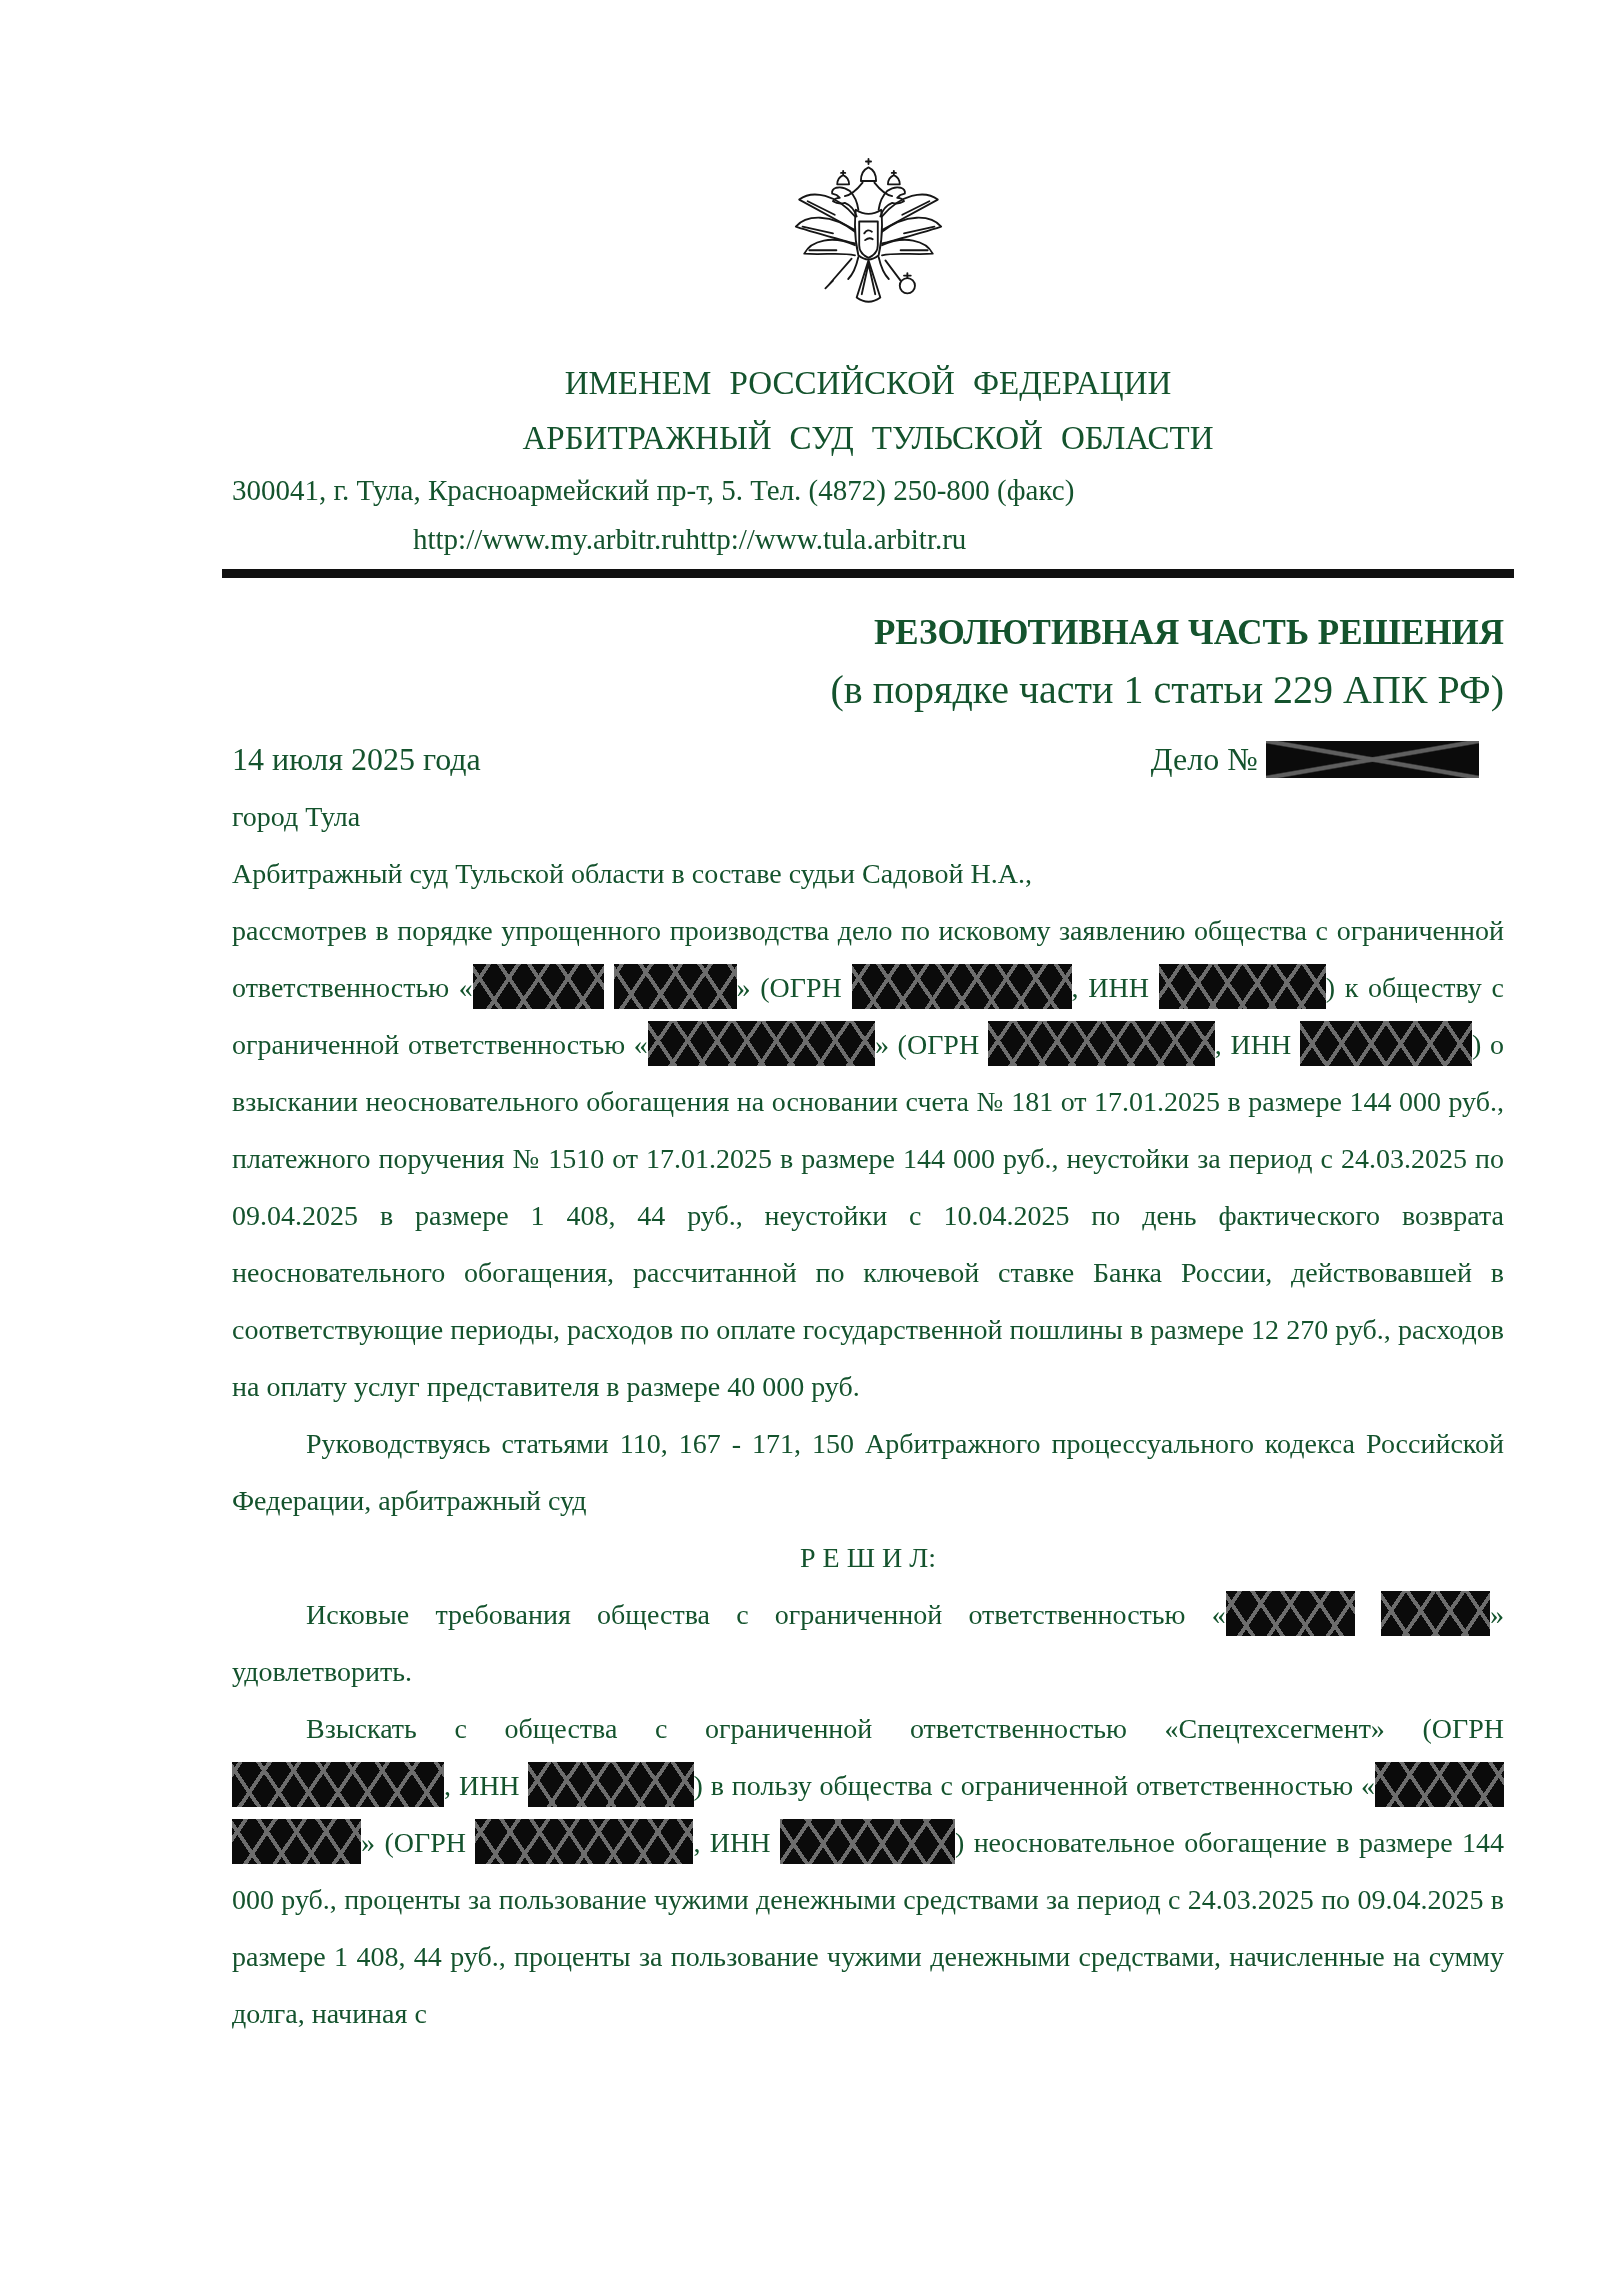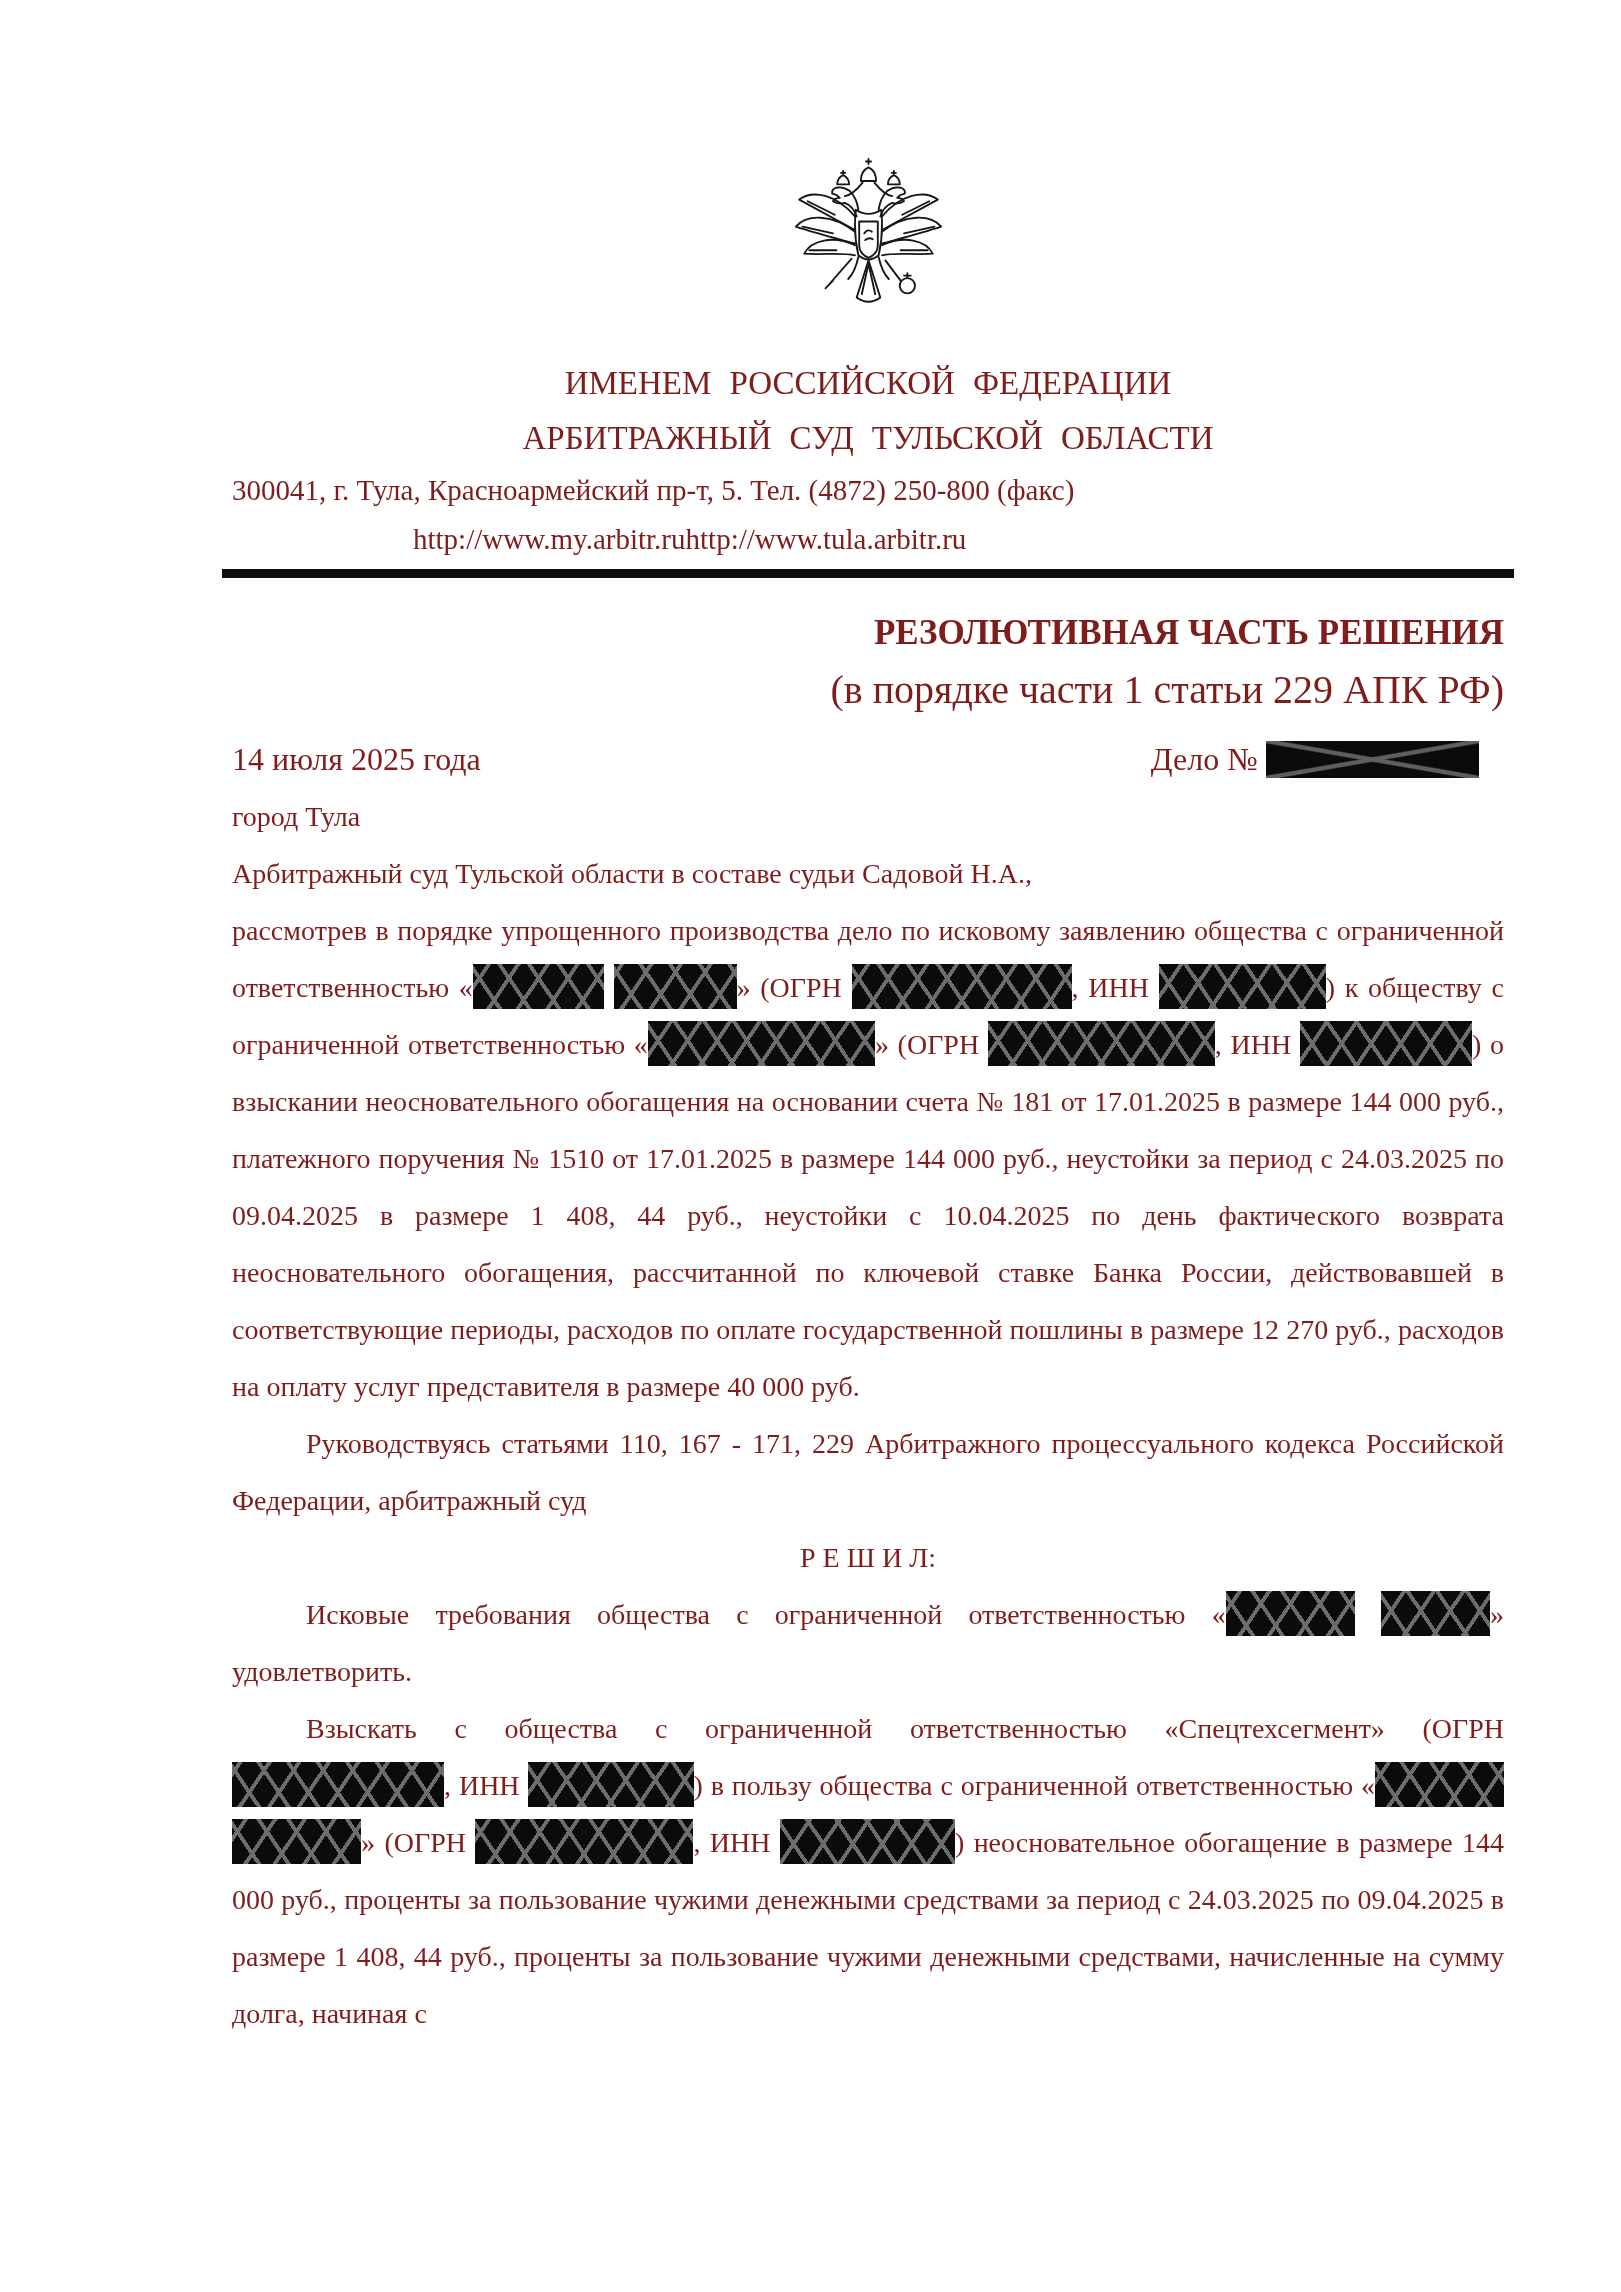--- a/index.html
+++ b/index.html
@@ -5,21 +5,21 @@
   html,body{margin:0;padding:0;background:#e8e8e8;}
   .page{
     position:relative;
     width:1621px;height:2293px;
     margin:0 auto;
     background:#ffffff;
     box-sizing:border-box;
     padding:157px 117px 16px 232px;
     overflow:hidden;
     font-family:"Liberation Serif","DejaVu Serif",serif;
-    color:#7f1d1d;
+    color:#14532d;
   }
   .emblem-wrap{width:100%;text-align:center;height:173px;}
   .hdr1{margin-top:25.5px;line-height:55px;font-size:33px;text-align:center;word-spacing:9.8px;white-space:nowrap;}
   .hdr2{line-height:55px;font-size:33px;text-align:center;word-spacing:9.8px;white-space:nowrap;}
   .hdr-addr{line-height:49px;font-size:29px;white-space:nowrap;}
   .hdr-urls{display:flex;justify-content:flex-start;padding:0 191px 0 181px;line-height:49px;font-size:29px;}
   .rule{height:8.8px;background:#101010;margin:5.9px 0 0 -9.8px;width:1292px;}
   .doc-title{margin-top:25.5px;line-height:57px;font-size:35px;font-weight:bold;text-align:right;}
   .doc-subtitle{line-height:57px;font-size:40px;text-align:right;}
   .dateline{display:flex;justify-content:space-between;align-items:baseline;margin-top:13.7px;line-height:57px;font-size:32px;}
@@ -97,20 +97,20 @@
     <span class="case-no">
       <span>Дело №</span>
       <span class="redact-x"></span>
     </span>
   </div>
 
   <div>
       <p class="para plain">город Тула</p>
       <p class="para plain">Арбитражный суд Тульской области в составе судьи Садовой Н.А.,</p>
       <p class="para justify">рассмотрев в порядке упрощенного производства дело по исковому заявлению общества с ограниченной ответственностью «<span class="redact" style="width: 131px;"></span> <span class="redact" style="width: 123px;"></span>» (ОГРН <span class="redact" style="width: 220px;"></span>, ИНН <span class="redact" style="width: 167px;"></span>) к обществу с ограниченной ответственностью «<span class="redact" style="width: 227px;"></span>» (ОГРН <span class="redact" style="width: 227px;"></span>, ИНН <span class="redact" style="width: 172px;"></span>) о взыскании неосновательного обогащения на основании счета № 181 от 17.01.2025 в размере 144 000 руб., платежного поручения № 1510 от 17.01.2025 в размере 144 000 руб., неустойки за период с 24.03.2025 по 09.04.2025 в размере 1 408, 44 руб., неустойки с 10.04.2025 по день фактического возврата неосновательного обогащения, рассчитанной по ключевой ставке Банка России, действовавшей в соответствующие периоды, расходов по оплате государственной пошлины в размере 12 270 руб., расходов на оплату услуг представителя в размере 40 000 руб.</p>
-      <p class="para justify indent">Руководствуясь статьями 110, 167 - 171, 229 Арбитражного процессуального кодекса Российской Федерации, арбитражный суд</p>
+      <p class="para justify indent">Руководствуясь статьями 110, 167 - 171, 150 Арбитражного процессуального кодекса Российской Федерации, арбитражный суд</p>
       <p class="para center">Р Е Ш И Л:</p>
       <p class="para justify indent">Исковые требования общества с ограниченной ответственностью «<span class="redact" style="width: 129px;"></span> <span class="redact" style="width: 109px;"></span>» удовлетворить.</p>
       <p class="para justify indent">Взыскать с общества с ограниченной ответственностью «Спецтехсегмент» (ОГРН <span class="redact" style="width: 212px;"></span>, ИНН <span class="redact" style="width: 166px;"></span>) в пользу общества с ограниченной ответственностью «<span class="redact" style="width: 129px;"></span> <span class="redact" style="width: 129px;"></span>» (ОГРН <span class="redact" style="width: 218px;"></span>, ИНН <span class="redact" style="width: 175px;"></span>) неосновательное обогащение в размере 144 000 руб., проценты за пользование чужими денежными средствами за период с 24.03.2025 по 09.04.2025 в размере 1 408, 44 руб., проценты за пользование чужими денежными средствами, начисленные на сумму долга, начиная с</p>
     </div>
 
 </div>
 
 
 </body></html>

